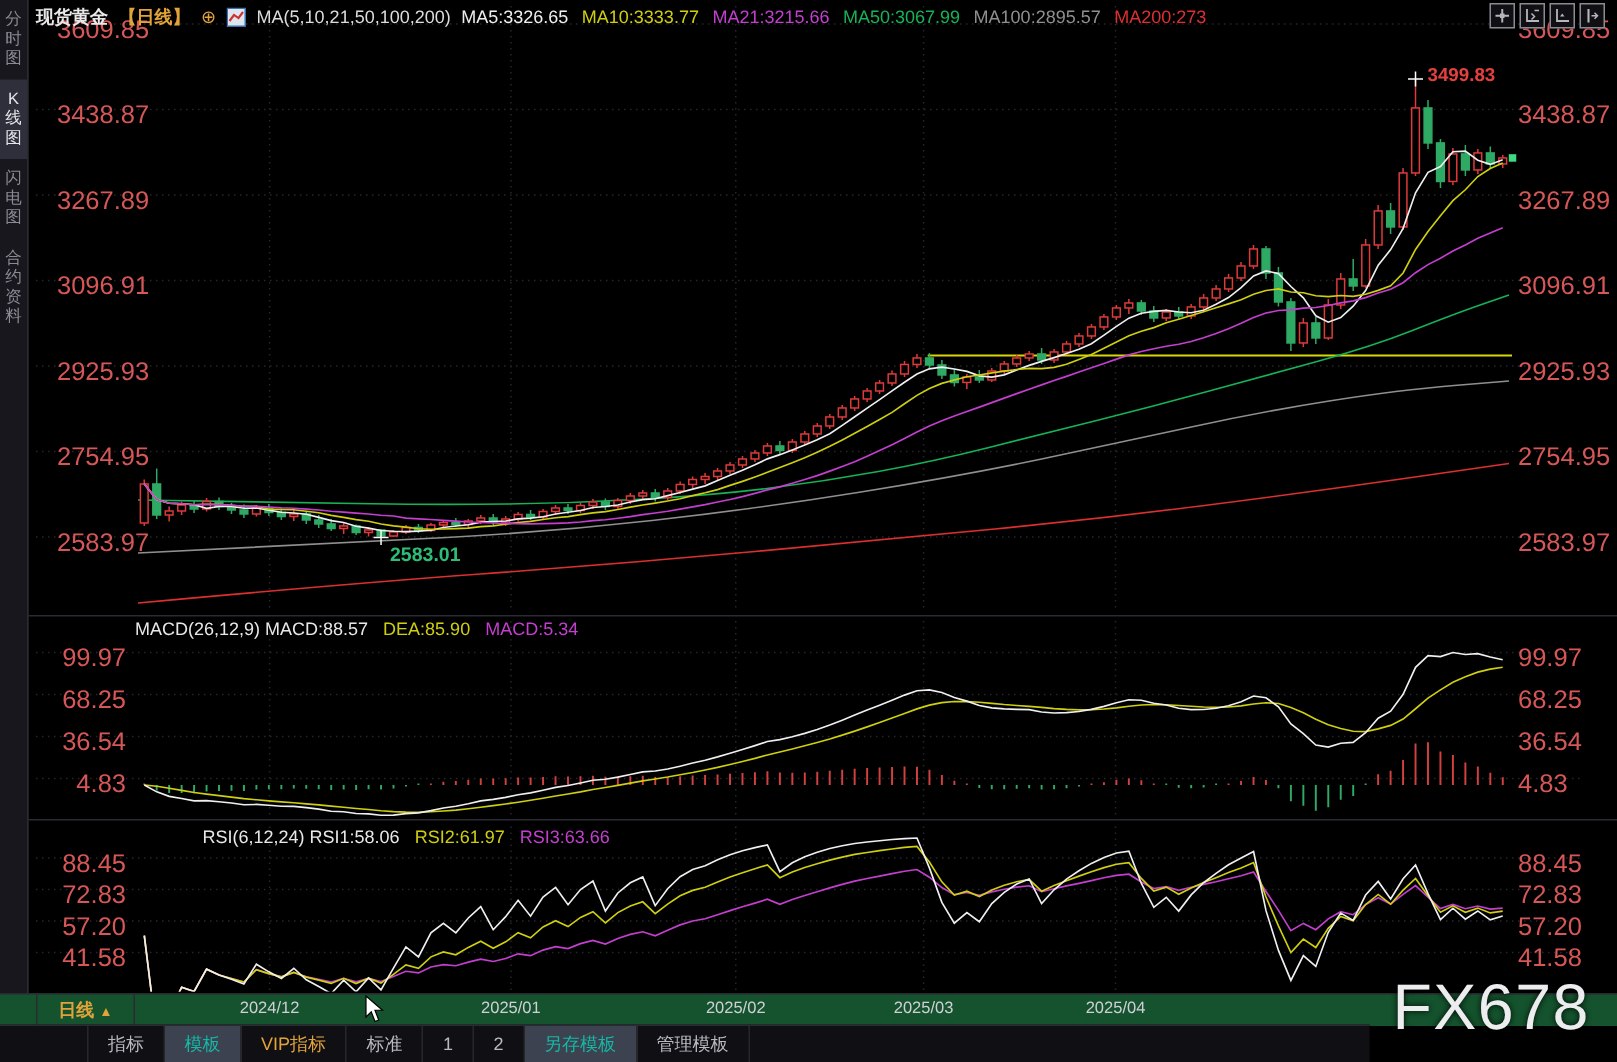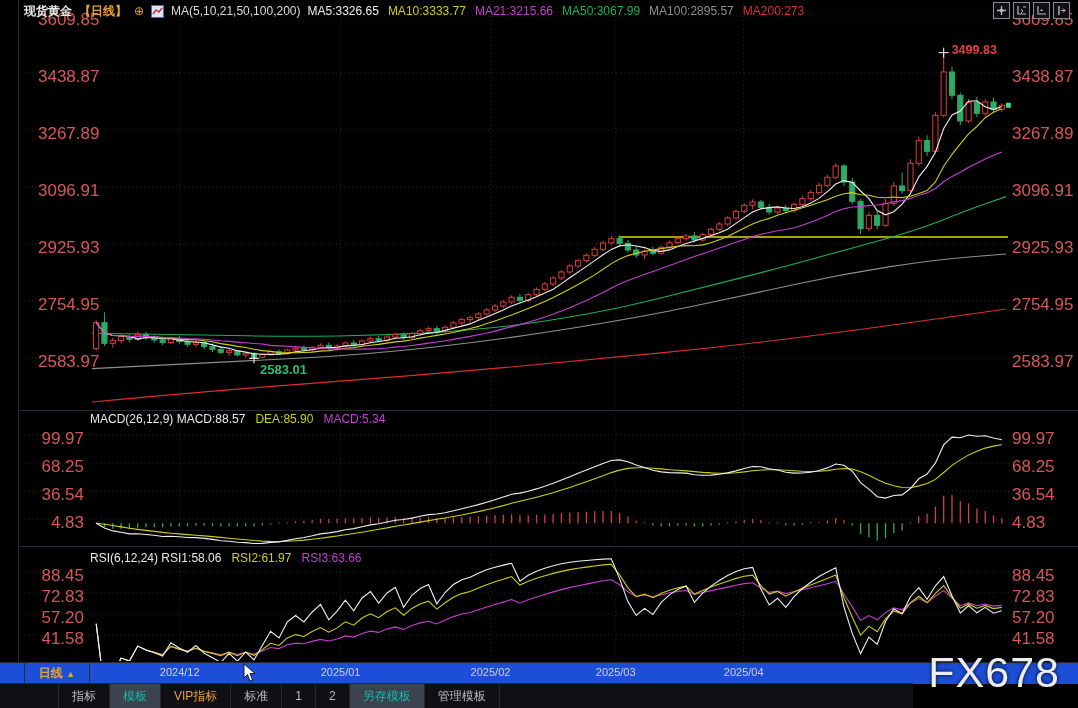--- a/index.html
+++ b/index.html
@@ -24,21 +24,21 @@
   .tool-btn{width:15px;height:15px;border:1px solid #8a8a92;background:#101014;display:flex;
     align-items:center;justify-content:center;}
   
   .lab{position:absolute;font-size:17px;color:#d65757;z-index:3;}
   .lab.r{text-align:right;}
   .panel-head{position:absolute;z-index:3;font-size:12px;white-space:nowrap;}
   .panel-head span{margin-right:10px;}
   #high-label{position:absolute;z-index:3;color:#e34040;font-weight:bold;font-size:12.5px;}
   #low-label{position:absolute;z-index:3;color:#2dbd77;font-weight:bold;font-size:13px;}
   
-  #xaxis-row{position:absolute;left:0;top:662px;width:1078px;height:21px;background:#1d4ed8;
+  #xaxis-row{position:absolute;left:0;top:662px;width:1078px;height:21px;background:#14532d;
     border-top:1px solid #2a2a32;z-index:2;}
   #period-box{position:absolute;left:24px;top:0;width:64px;height:20px;line-height:20px;
     text-align:center;color:#e2a33a;font-weight:bold;font-size:12px;
     border-left:1px solid #2a2a32;border-right:1px solid #2a2a32;cursor:pointer;}
   .date-lab{position:absolute;top:3px;width:70px;margin-left:-35px;text-align:center;
     color:#cfcfd6;font-size:11px;}
   
   #tab-row{position:absolute;left:0;top:683px;width:913px;height:25px;background:#101014;
     border-top:1px solid #2a2a32;z-index:2;display:flex;align-items:stretch;}
   .tab-spacer{width:58px;border-right:1px solid #26262c;}
@@ -450,20 +450,26 @@
         <polyline points="96.2,623.7 104.5,690.9 112.8,675.5 121.1,658.1 129.4,661.0 137.7,646.1 146.0,650.0 154.3,652.3 162.6,654.7 170.9,646.4 179.2,649.1 187.6,651.2 195.9,648.3 204.2,651.2 212.5,652.9 220.8,654.7 229.1,652.2 237.4,654.6 245.7,652.3 254.0,654.3 262.3,651.0 270.6,647.5 279.0,648.6 287.3,644.7 295.6,643.1 303.9,643.8 312.2,641.4 320.5,639.4 328.8,641.0 337.1,639.0 345.4,635.9 353.7,637.1 362.0,633.4 370.4,631.1 378.7,632.4 387.0,629.1 395.3,626.9 403.6,629.4 411.9,625.6 420.2,622.9 428.5,621.2 436.8,623.9 445.1,620.1 453.4,616.6 461.8,614.0 470.1,612.5 478.4,609.8 486.7,607.1 495.0,604.5 503.3,602.1 511.6,599.5 519.9,602.9 528.2,599.7 536.5,597.0 544.8,594.5 553.2,591.9 561.5,589.6 569.8,587.4 578.1,585.7 586.4,584.1 594.7,582.4 603.0,580.8 611.3,579.7 619.6,584.8 627.9,591.7 636.2,596.4 644.6,595.0 652.9,596.9 661.2,594.6 669.5,592.8 677.8,591.4 686.1,590.5 694.4,594.5 702.7,592.5 711.0,590.6 719.3,588.9 727.6,587.1 736.0,585.2 744.3,583.6 752.6,582.8 760.9,588.0 769.2,592.4 777.5,591.1 785.8,593.6 794.1,591.5 802.4,589.6 810.7,587.8 819.0,585.8 827.4,583.8 835.7,581.3 844.0,594.3 852.3,606.9 860.6,620.5 868.9,615.6 877.2,619.8 885.5,612.6 893.8,607.8 902.1,609.8 910.4,603.1 918.8,598.5 927.1,602.7 935.4,596.3 943.7,590.4 952.0,598.1 960.3,605.7 968.6,602.9 976.9,605.8 985.2,604.0 993.5,606.1 1001.8,605.4" fill="none" stroke="#c43fd0" stroke-width="1.1"></polyline>
         <polyline points="96.2,623.7 104.5,690.9 112.8,675.5 121.1,658.1 129.4,661.0 137.7,646.1 146.0,650.0 154.3,652.3 162.6,654.7 170.9,646.4 179.2,649.1 187.6,651.2 195.9,648.3 204.2,651.4 212.5,653.4 220.8,655.6 229.1,652.2 237.4,655.7 245.7,652.1 254.0,655.4 262.3,649.6 270.6,643.3 279.0,645.5 287.3,637.9 295.6,634.6 303.9,636.5 312.2,631.6 320.5,627.5 328.8,632.2 337.1,627.9 345.4,621.8 353.7,625.2 362.0,618.0 370.4,613.8 378.7,617.7 387.0,611.6 395.3,607.8 403.6,615.2 411.9,608.4 420.2,604.0 428.5,601.2 436.8,609.1 445.1,602.7 453.4,597.2 461.8,593.6 470.1,591.5 478.4,588.0 486.7,584.7 495.0,581.8 503.3,579.2 511.6,576.6 519.9,585.1 528.2,581.3 536.5,578.3 544.8,575.8 553.2,573.4 561.5,571.4 569.8,569.6 578.1,568.3 586.4,567.1 594.7,566.0 603.0,564.9 611.3,564.3 619.6,574.7 627.9,587.9 636.2,596.7 644.6,594.1 652.9,597.7 661.2,593.3 669.5,590.2 677.8,587.8 686.1,586.2 694.4,594.1 702.7,590.4 711.0,587.1 719.3,584.1 727.6,581.2 736.0,578.4 744.3,576.2 752.6,575.1 760.9,585.6 769.2,594.0 777.5,591.4 785.8,596.2 794.1,592.0 802.4,588.3 810.7,585.1 819.0,581.7 827.4,578.6 835.7,575.0 844.0,598.0 852.3,617.3 860.6,635.1 868.9,626.1 877.2,631.7 885.5,618.9 893.8,610.9 902.1,613.8 910.4,603.0 918.8,596.3 927.1,602.8 935.4,593.4 943.7,585.6 952.0,597.2 960.3,608.2 968.6,603.9 976.9,608.2 985.2,605.4 993.5,608.6 1001.8,607.4" fill="none" stroke="#cfcf10" stroke-width="1.1"></polyline>
         <polyline points="96.2,623.7 104.5,690.9 112.8,675.5 121.1,658.1 129.4,661.0 137.7,646.1 146.0,650.0 154.3,652.8 162.6,656.0 170.9,642.8 179.2,647.9 187.6,652.3 195.9,645.5 204.2,653.2 212.5,657.7 220.8,662.4 229.1,653.4 237.4,661.2 245.7,652.0 254.0,659.9 262.3,645.4 270.6,631.3 279.0,638.0 287.3,621.9 295.6,615.5 303.9,621.9 312.2,612.0 320.5,604.4 328.8,619.8 337.1,611.1 345.4,600.2 353.7,610.8 362.0,598.0 370.4,591.6 378.7,603.1 387.0,593.0 395.3,587.3 403.6,607.3 411.9,595.3 420.2,588.5 428.5,584.6 436.8,603.8 445.1,592.5 453.4,584.5 461.8,579.7 470.1,577.2 478.4,573.2 486.7,569.8 495.0,567.2 503.3,565.1 511.6,563.3 519.9,581.1 528.2,575.2 536.5,571.2 544.8,568.2 553.2,565.7 561.5,563.8 569.8,562.3 578.1,561.3 586.4,560.5 594.7,559.7 603.0,559.1 611.3,558.7 619.6,578.6 627.9,601.6 636.2,615.5 644.6,608.4 652.9,614.5 661.2,602.4 669.5,594.9 677.8,589.4 686.1,586.0 694.4,602.4 702.7,593.2 711.0,586.1 719.3,580.5 727.6,575.6 736.0,571.6 744.3,568.7 752.6,567.4 760.9,589.0 769.2,604.9 777.5,598.2 785.8,607.4 794.1,596.6 802.4,588.5 810.7,582.2 819.0,576.5 827.4,572.0 835.7,567.7 844.0,607.1 852.3,633.6 860.6,653.6 868.9,637.1 877.2,644.3 885.5,621.5 893.8,608.7 902.1,613.6 910.4,596.7 918.8,587.6 927.1,599.3 935.4,585.8 943.7,576.6 952.0,595.8 960.3,613.1 968.6,605.5 976.9,612.8 985.2,607.3 993.5,613.2 1001.8,610.7" fill="none" stroke="#efefef" stroke-width="1.1"></polyline>
       </g>
       <line x1="18" y1="410.5" x2="1078" y2="410.5" stroke="#2a2a32"></line>
       <line x1="18" y1="546.5" x2="1078" y2="546.5" stroke="#2a2a32"></line>
       <line x1="18" y1="662.5" x2="1078" y2="662.5" stroke="#2a2a32"></line>
       <line x1="18.5" y1="0" x2="18.5" y2="662" stroke="#2a2a32"></line>
     </svg>
 
+  <div id="sidebar">
+      <div class="side-item">分时图</div>
+      <div class="side-item sel">K线图</div>
+      <div class="side-item">闪电图</div>
+      <div class="side-item">合约资料</div>
+    </div>
 
   <div id="header">
     <span class="sym">现货黄金</span>
     <span class="per">【日线】</span>
     <span class="plus">⊕</span>
     <svg width="13" height="13">
       <rect x="0.5" y="0.5" width="12" height="12" fill="#dfe6ef" stroke="#3a6fb0"></rect>
       <polyline points="2,9 5,5 8,7 11,3" fill="none" stroke="#d03030" stroke-width="1.4"></polyline>
     </svg>
     <span class="maset">MA(5,10,21,50,100,200)</span>
@@ -492,21 +498,21 @@
     </div>
     <div class="tool-btn">
       <svg width="11" height="11">
           <path d="M3 1v9" stroke="#b5b5bd" stroke-width="1.4"></path>
           <path d="M5 5.5h4 M7 3.5l2 2-2 2" stroke="#b5b5bd" fill="none"></path>
         </svg>
     </div>
   </div>
 
   <div class="panel-head" id="macd-head" style="left:90px;top:412px;"><span style="color: rgb(232, 232, 232);">MACD(26,12,9) MACD:88.57</span><span style="color: rgb(207, 207, 16);">DEA:85.90</span><span style="color: rgb(196, 63, 208);">MACD:5.34</span></div>
-  <div class="panel-head" id="rsi-head" style="left:90px;top:551px;"><span style="color: rgb(232, 232, 232);">RSI(6,12,24) RSI1:58.06</span><span style="color: rgb(207, 207, 16);">RSI2:61.97</span><span style="color: rgb(196, 63, 208);">RSI3:63.66</span></div>
+  <div class="panel-head" id="rsi-head" style="left:90px;top:551px;"><span style="color: rgb(232, 232, 232); margin-left: 45px;">RSI(6,12,24) RSI1:58.06</span><span style="color: rgb(207, 207, 16);">RSI2:61.97</span><span style="color: rgb(196, 63, 208);">RSI3:63.66</span></div>
 
   <div id="high-label" style="left: 951.682px; top: 42.6776px;">3499.83</div>
   <div id="low-label" style="left: 260.027px; top: 362.32px;">2583.01</div>
 
   <div id="axis-labels">
       <span class="lab r" style="left: 38px; top: 10px; width: 46px;">3609.85</span>
       <span class="lab" style="left: 1012px; top: 10px;">3609.85</span>
       <span class="lab r" style="left: 38px; top: 67px; width: 46px;">3438.87</span>
       <span class="lab" style="left: 1012px; top: 67px;">3438.87</span>
       <span class="lab r" style="left: 38px; top: 124px; width: 46px;">3267.89</span>

